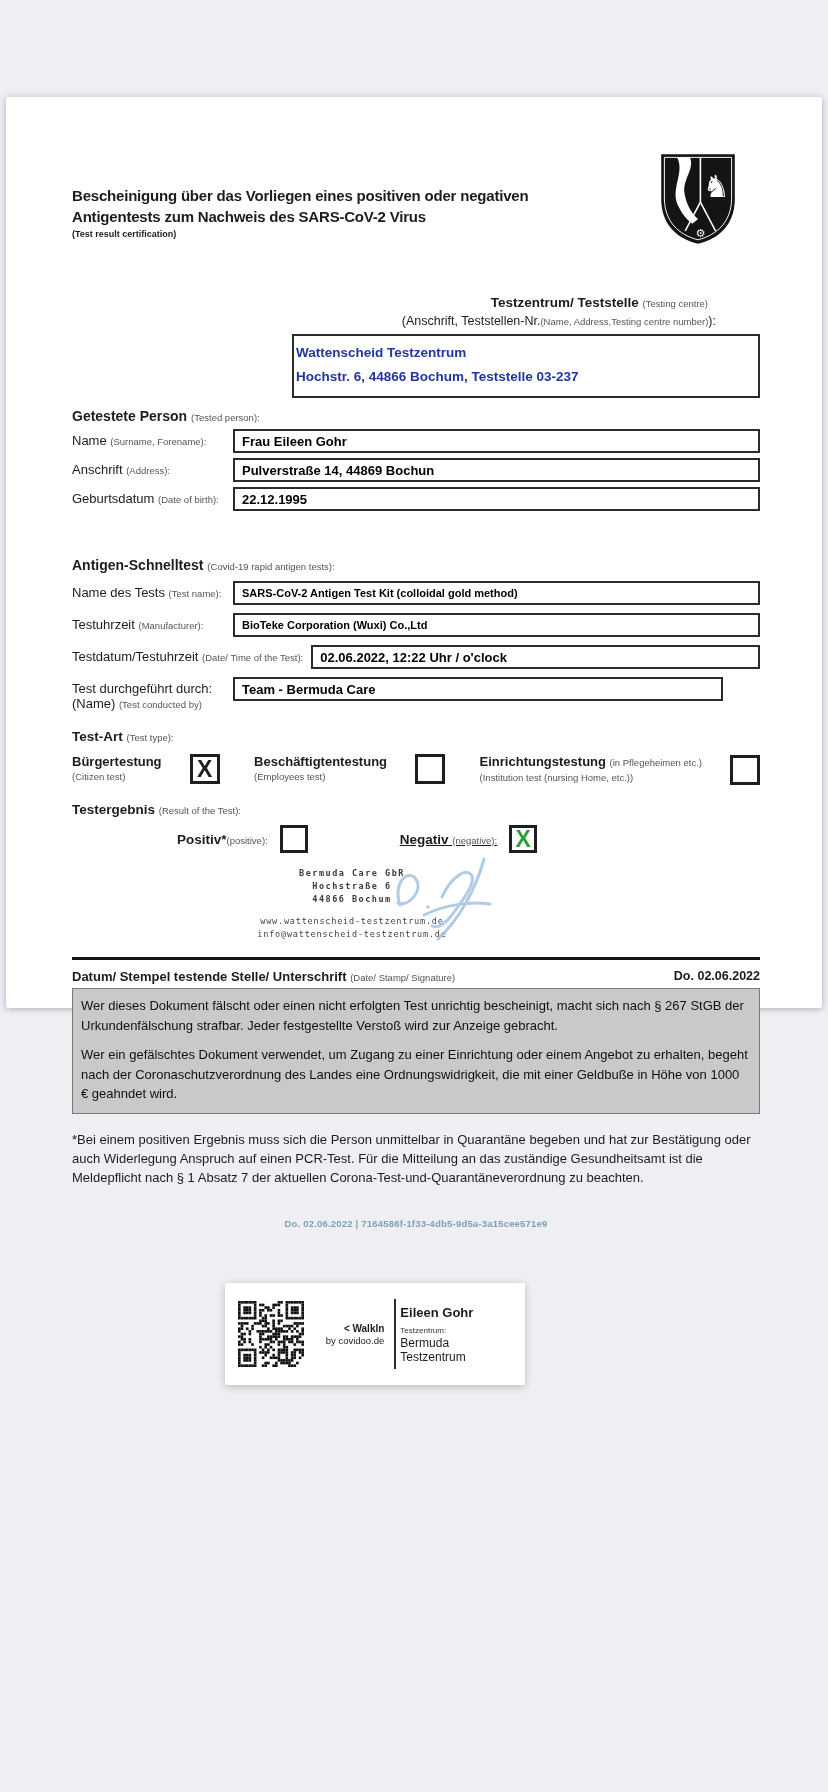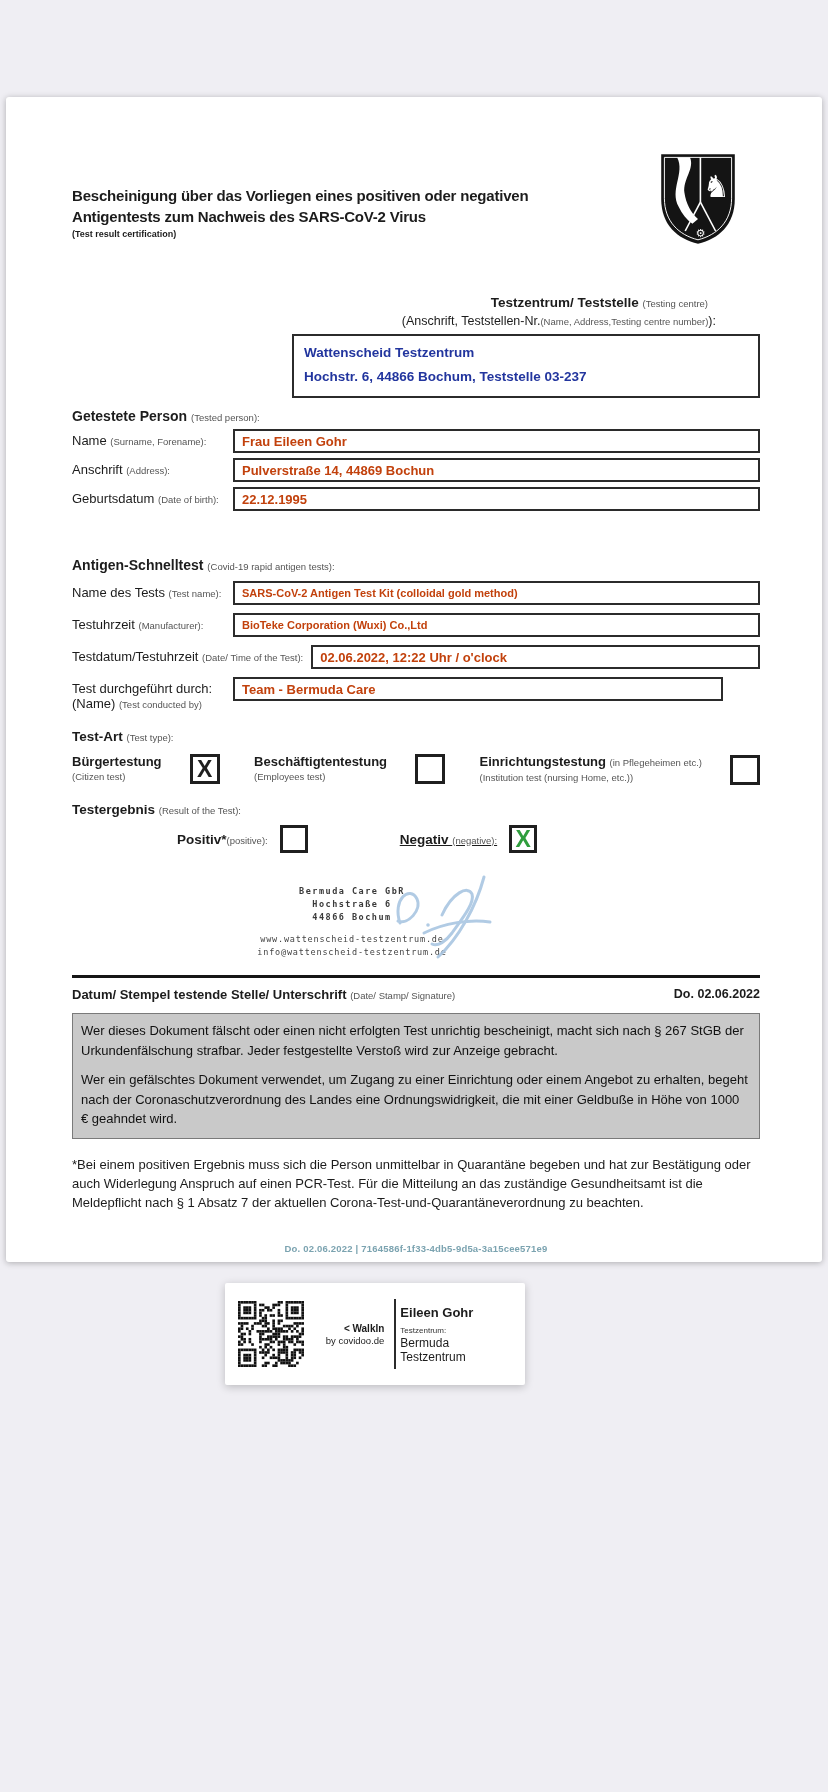--- a/index.html
+++ b/index.html
@@ -9,55 +9,55 @@
     background: #efeef3;
     font-family: "Liberation Sans", "DejaVu Sans", sans-serif;
     color: #1c1c1c;
     overflow: hidden;
   }
 
   
   .page {
     position: absolute;
     left: 6px; top: 97px;
-    width: 816px; height: 1165px;
+    width: 816px; height: 911px;
     background: #ffffff;
     border-radius: 3px;
     box-shadow: 0 1px 6px rgba(0,0,0,.28);
   }
   .content { padding: 0 62px 0 66px; }
 
   
   .doc-header { display:flex; justify-content:space-between; margin-top:52px; height:100px; }
   .title-block { margin-top:36px; }
   .title-line { font-size:15px; font-weight:bold; line-height:21px; white-space:nowrap; letter-spacing:-.2px; }
   .title-sub { font-size:9px; font-weight:bold; margin-top:2px; }
   .coat { margin-right:22px; flex:none; }
 
   
   .centre-head { text-align:right; margin-top:46px; padding-right:52px; font-size:13.5px; font-weight:bold; }
   .centre-head .en { font-weight:normal; }
   .centre-sub  { text-align:right; margin-top:4px; padding-right:44px; font-size:12.5px; }
   .en { font-size:9.5px; color:#555; font-weight:normal; }
   .centre-box {
     margin-left:220px; margin-top:6px; height:64px;
-    border:2px solid #2b2b2b; padding:5px 10px;
+    border:2px solid #2b2b2b; padding:5px 2px;
     color:#22359e; font-size:13.5px; line-height:24px; font-weight:bold;
   }
 
   .sect { margin-top:10px; font-size:14px; font-weight:bold; }
   .sect .en { font-size:9.5px; }
 
   
   .frow { display:flex; align-items:flex-start; margin-top:5px; }
   .flabel { flex:none; min-width:161px; padding:4px 8px 0 0; font-size:13px; line-height:15px; }
   .fbox {
     flex:1; border:2px solid #2b2b2b; min-height:24px;
     display:flex; align-items:center; padding:1px 7px;
-    color:#c2410c; font-size:13px; font-weight:bold;
+    color:#000000; font-size:13px; font-weight:bold;
   }
   .fbox.small { font-size:11px; }
   .mt8 { margin-top:8px; }
   .mt16 { margin-top:16px; }
   .mt46 { margin-top:46px; }
 
   
   .optrow { display:flex; justify-content:space-between; align-items:flex-start; margin-top:10px; }
   .opt { display:flex; align-items:center; }
   .optlabel { font-size:13px; line-height:15px; padding-right:28px; }
@@ -67,38 +67,38 @@
     border:3px solid #1f1f1f;
     display:flex; align-items:center; justify-content:center;
     font-size:23px; font-weight:bold; color:#1f1f1f;
   }
   .cb.green { color:#2f9e3d; }
 
   .resrow { display:flex; align-items:center; margin-top:8px; }
   .reslabel { font-size:13.5px; font-weight:bold; padding-right:12px; }
 
   
-  .stamp-area { position:relative; height:92px; margin-top:26px; }
+  .stamp-area { position:relative; height:92px; margin-top:8px; }
   .stamp {
     position:absolute; left:120px; top:6px; width:320px; text-align:center;
     font-family:"DejaVu Sans Mono","Liberation Mono",monospace;
     font-size:8.5px; font-weight:bold; color:#3a3a3a;
     letter-spacing:1.5px; line-height:13px;
   }
   .stamp .web { margin-top:9px; letter-spacing:.8px; font-weight:normal; color:#444; }
   .signature { position:absolute; left:300px; top:-14px; }
 
   .dblline { margin-top:4px; height:3px; border-top:1.5px solid #151515; border-bottom:2.5px solid #151515; }
 
   .datumrow { display:flex; justify-content:space-between; margin-top:9px; font-size:12.5px; }
   .datumrow .lbl { font-weight:bold; font-size:13px; }
   .datumrow .date { font-weight:bold; }
 
   .warnbox {
-    margin-top:11px; background:#c9c9c9; border:1.5px solid #7a7a7a;
+    margin-top:4px; background:#c9c9c9; border:1.5px solid #7a7a7a;
     padding:7px 10px 9px 8px; font-size:13px; line-height:19.5px; color:#111;
   }
   .warnbox p + p { margin-top:10px; }
 
   .footnote { margin-top:16px; font-size:13px; line-height:19px; color:#1c1c1c; }
 
   .docfooter {
     margin-top:31px; text-align:center;
     font-size:9.5px; font-weight:bold; color:#7ba3b0; letter-spacing:.2px;
   }

